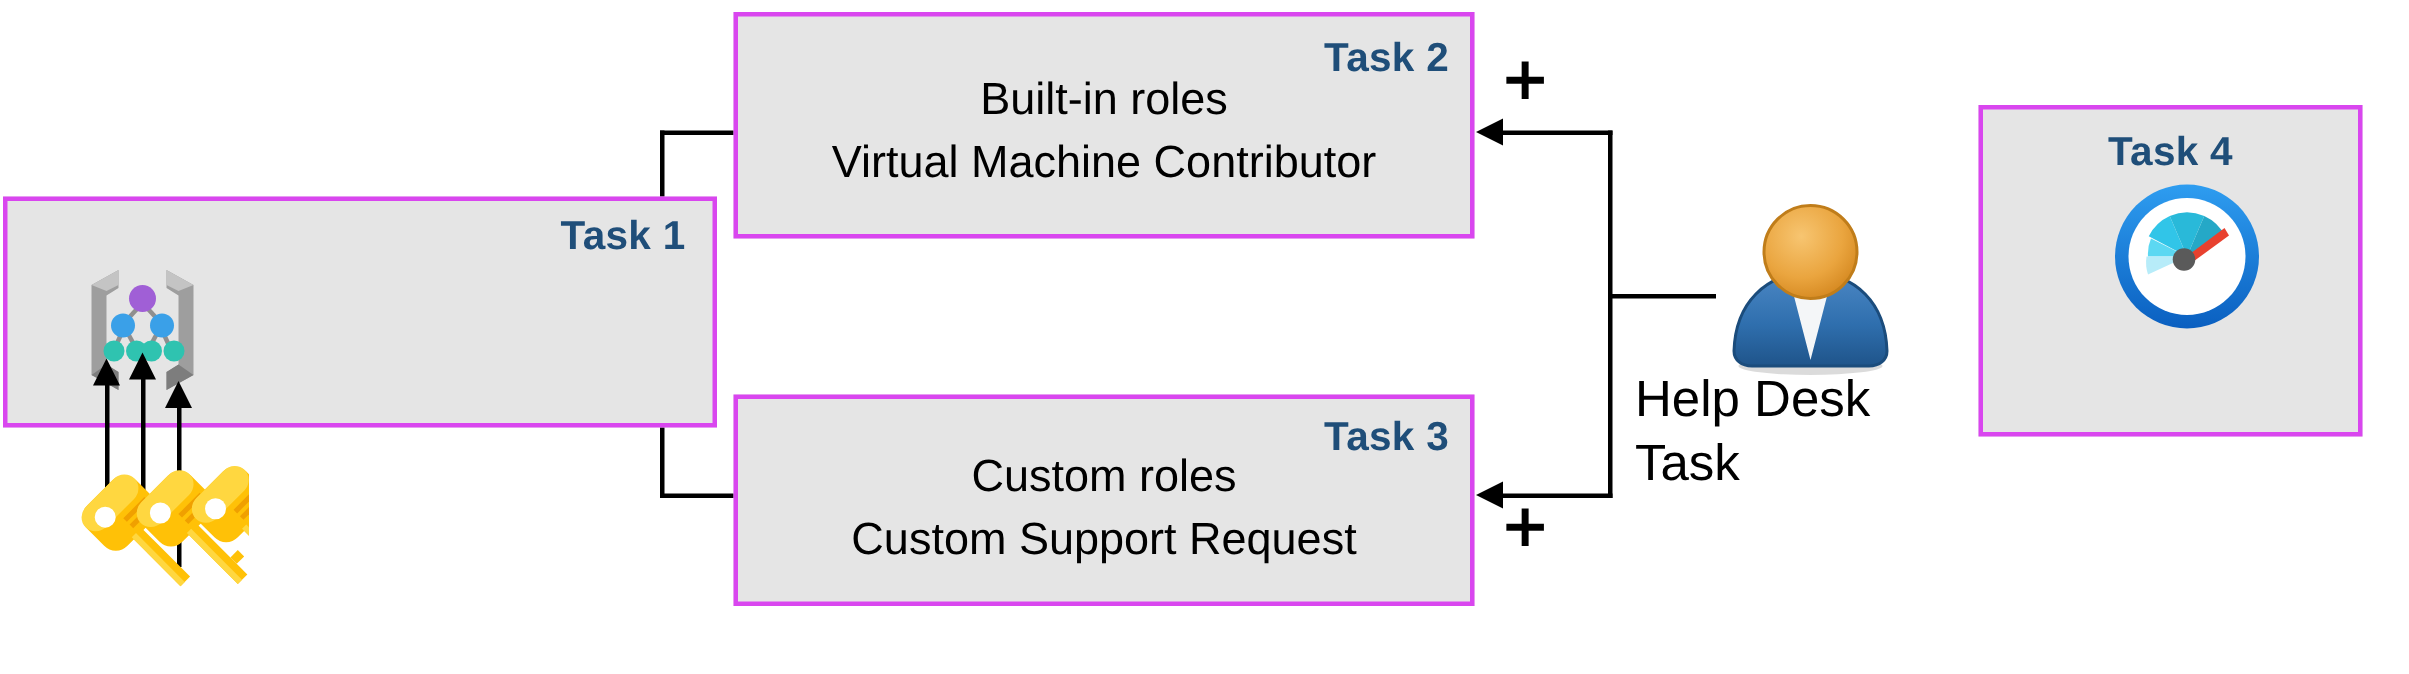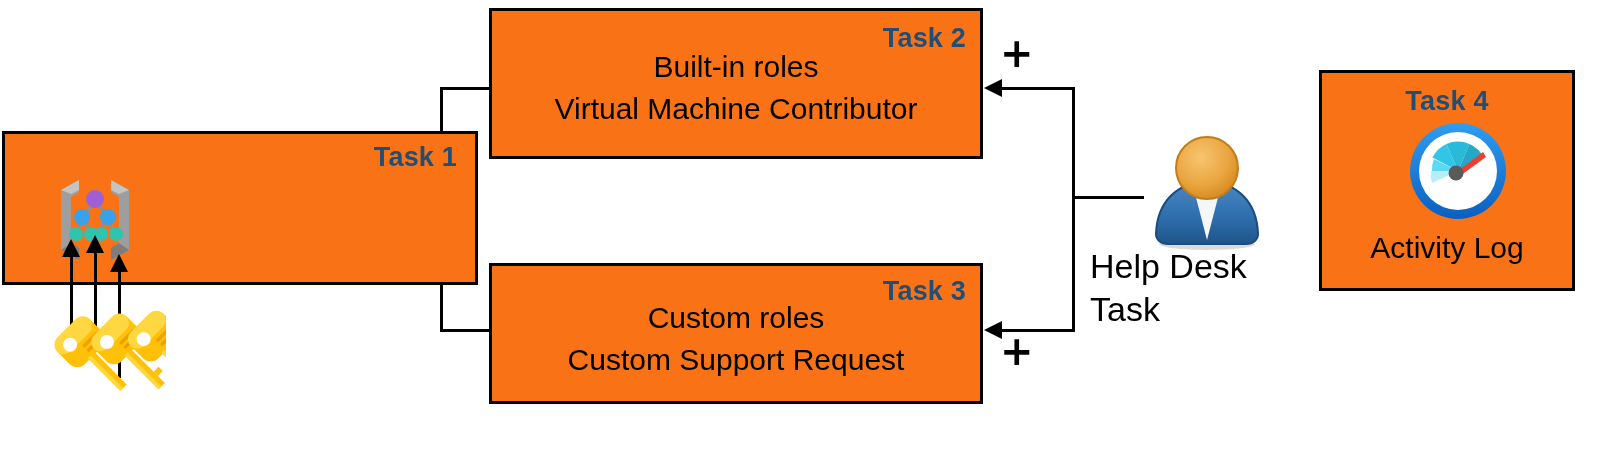--- a/index.html
+++ b/index.html
@@ -12,22 +12,22 @@
   }
   #canvas {
     position: relative;
     width: 1606px;
     height: 449px;
     background: #ffffff;
     overflow: hidden;
   }
   .box {
     position: absolute;
-    background: #f97316;
-    border: 3px solid #000000;
+    background: #e5e5e5;
+    border: 3px solid #d946ef;
     box-sizing: border-box;
   }
   .task-label {
     position: absolute;
     color: #1f4e79;
     font-weight: bold;
     font-size: 27px;
     letter-spacing: 0.2px;
     white-space: nowrap;
   }
@@ -241,16 +241,15 @@
           <path d="M50 50 L38.5 23 A29 29 0 0 1 61.5 23 Z" fill="#29b9d9"></path>
           <path d="M50 50 L61.5 23 A29 29 0 0 1 75.5 36.5 Z" fill="#25a8c7"></path>
           <path d="M50 50 L24 50 A26 26 0 0 1 26 38 Z" fill="#5cd8f2"></path>
           <path d="M50 50 L24 62 A26 26 0 0 1 23 50 Z" fill="#b7ecf9"></path>
         </g>
 
         <path d="M47 52 L75 31 L78 36 L52 55 Z" fill="#e8412f"></path>
         <circle cx="48" cy="52" r="7.5" fill="#5a5a5a"></circle>
       </svg>
     </span>
-    <div class="box-text" style="left:0; right:0; top:157px;">Activity Log</div>
   </div>
 
 </div>
 
 </body></html>

